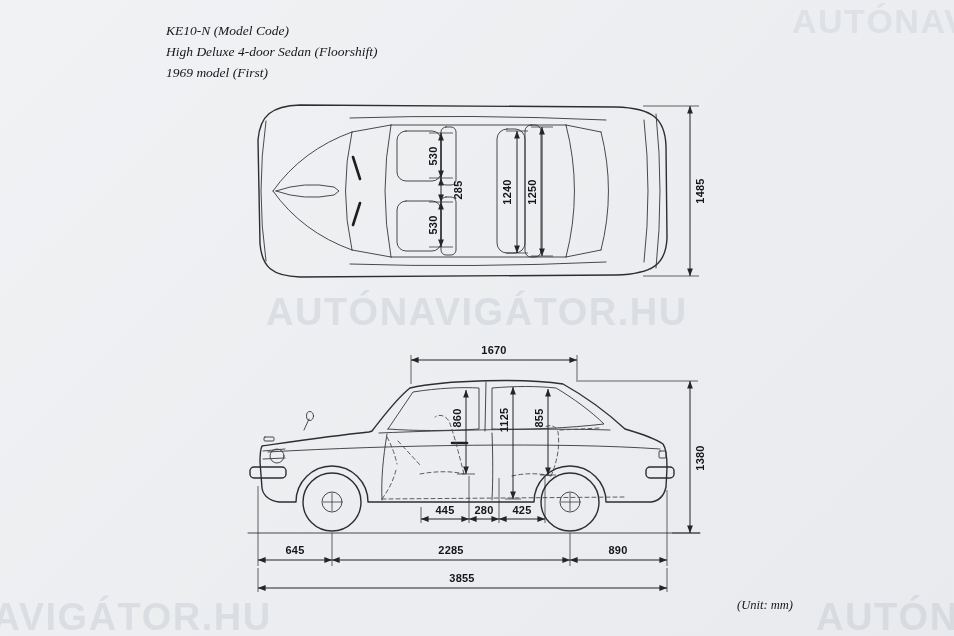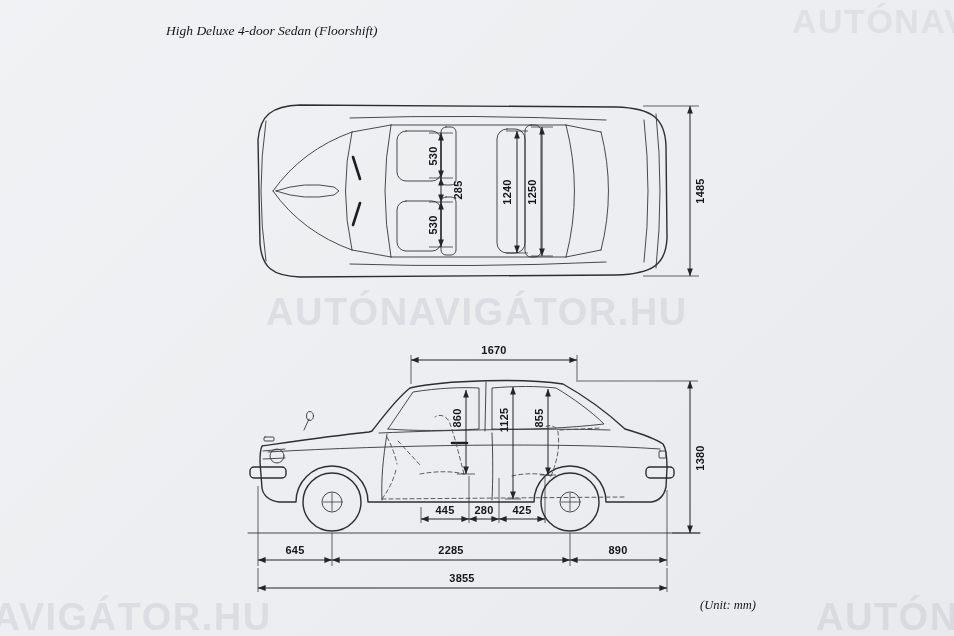--- a/index.html
+++ b/index.html
@@ -26,21 +26,21 @@
   .wm-br  { left:816px;  top:596px; }
   .wm-tr  { left:792px;  top:2px; font-size:34px; color:rgba(122,132,145,0.12); }
   .title-block {
     position:absolute; left:166px; top:20px;
     font-family:"Liberation Serif","DejaVu Serif",serif;
     font-style:italic;
     font-size:13.5px; line-height:21px;
     color:#15171a;
   }
   .unit-note {
-    position:absolute; left:700px; top:598px;
+    position:absolute; left:737px; top:598px;
     font-family:"Liberation Serif","DejaVu Serif",serif;
     font-style:italic; font-size:12.5px; color:#15171a;
   }
   svg.drawing { position:absolute; left:0; top:0; }
   .car  { fill:none; stroke:#2c2e30; stroke-width:1.4; stroke-linecap:round; stroke-linejoin:round; }
   .thin { fill:none; stroke:#34373a; stroke-width:0.9;  stroke-linecap:round; stroke-linejoin:round; }
   .dash { fill:none; stroke:#4a4d50; stroke-width:0.9; stroke-dasharray:4 3; stroke-linecap:round; }
   .dim  { stroke:#232527; stroke-width:1; fill:none; }
   .ext  { stroke:#232527; stroke-width:0.7; fill:none; }
   .wiper{ stroke:#1d1f21; stroke-width:2.6; stroke-linecap:round; }
@@ -54,21 +54,23 @@
 <body>
 
 <div class="page">
 
   <div class="wm wm-tr">AUTÓNAVIGÁTOR.HU</div>
   <div class="wm wm-mid">AUTÓNAVIGÁTOR.HU</div>
   <div class="wm wm-bl">AUTÓNAVIGÁTOR.HU</div>
   <div class="wm wm-br">AUTÓNAVIGÁTOR.HU</div>
 
   <div class="title-block">
+    <div>KE10-N (Model Code)</div>
     <div>High Deluxe 4-door Sedan (Floorshift)</div>
+    <div>1969 model (First)</div>
   </div>
 
   <svg class="drawing" width="954" height="636" viewBox="0 0 954 636">
     <defs>
       <marker id="arw" viewBox="0 0 10 10" refX="9.5" refY="5" markerWidth="8" markerHeight="8" orient="auto-start-reverse">
         <path d="M 0 1.4 L 9.8 5 L 0 8.6 Z" fill="#232527"></path>
       </marker>
     </defs>
 
     <g>

